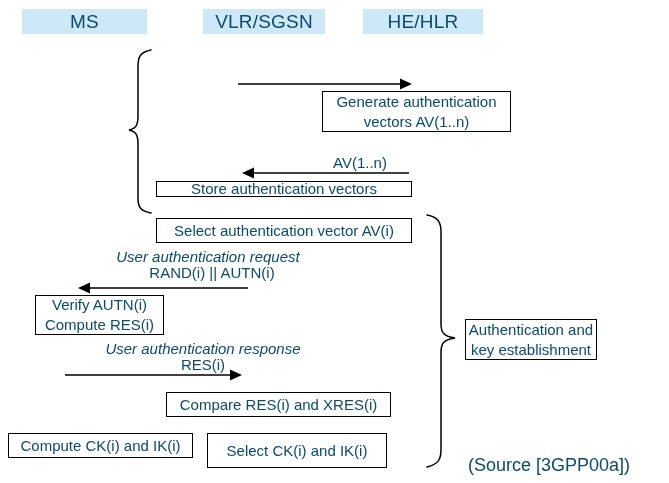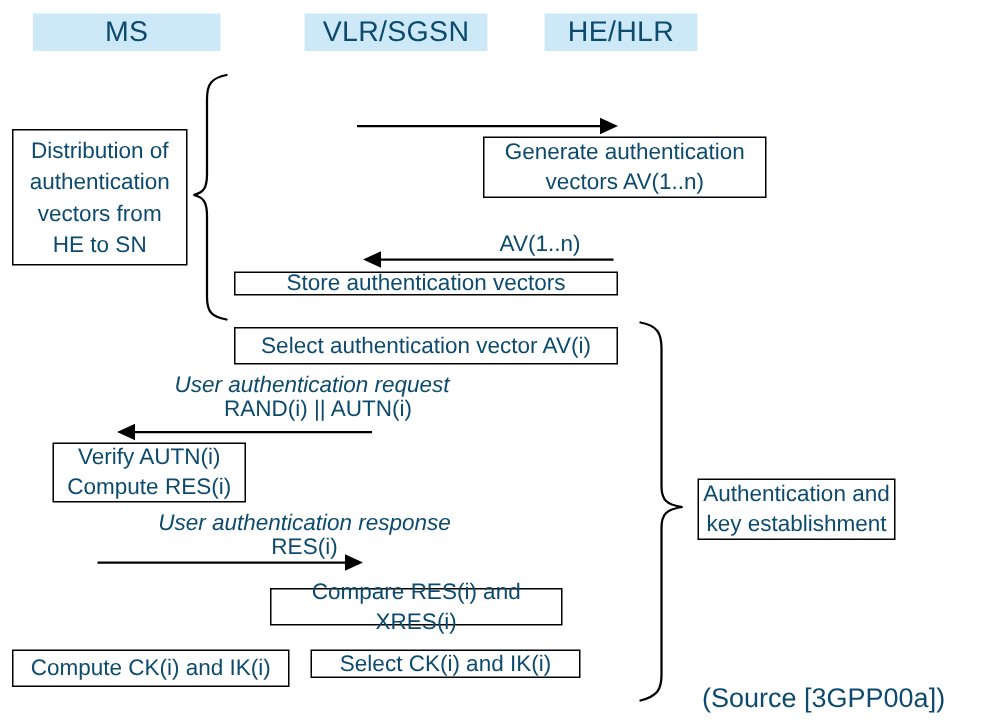--- a/index.html
+++ b/index.html
@@ -38,36 +38,32 @@
     font-size:18px;white-space:nowrap;
   }
 </style>
 </head>
 <body>
 
 <div class="canvas">
 
   <div class="actor" style="left: 22px; width: 125px; background-color: rgb(205, 233, 247);">MS</div>
   <div class="actor" style="left: 203px; width: 122px; background-color: rgb(205, 233, 247);">VLR/SGSN</div>
-  <div class="actor" style="left: 363px; width: 102px; background-color: rgb(205, 233, 247);">HE/HLR</div>
+  <div class="actor" style="left: 363px; width: 120px; background-color: rgb(205, 233, 247);">HE/HLR</div>
 
-  <div class="pbox annot-left" style="left:8px;top:86px;width:117px;height:91px">Distribution of
-authentication
-vectors from
-HE to SN</div>
 
   <div class="pbox" style="left:322px;top:91px;width:189px;height:41px">Generate authentication
 vectors AV(1..n)</div>
   <div class="pbox" style="left:156px;top:181px;width:256px;height:16px">Store authentication vectors</div>
   <div class="pbox" style="left:156px;top:218px;width:256px;height:25px">Select authentication vector AV(i)</div>
   <div class="pbox" style="left:35px;top:295px;width:129px;height:40px">Verify AUTN(i)
 Compute RES(i)</div>
-  <div class="pbox" style="left:180px;top:392px;width:195px;height:25px">Compare RES(i) and XRES(i)</div>
+  <div class="pbox" style="left:166px;top:392px;width:225px;height:25px">Compare RES(i) and XRES(i)</div>
   <div class="pbox" style="left:8px;top:433px;width:185px;height:25px">Compute CK(i) and IK(i)</div>
-  <div class="pbox" style="left:207px;top:433px;width:180px;height:19px">Select CK(i) and IK(i)</div>
+  <div class="pbox" style="left:207px;top:433px;width:180px;height:35px">Select CK(i) and IK(i)</div>
 
   <div class="pbox" style="left:465px;top:319px;width:132px;height:41px">Authentication and
 key establishment</div>
 
 
   <div class="msgsub" style="left:360px;top:155px">AV(1..n)</div>
 
   <div class="msglabel" style="left:208px;top:248px">User authentication request</div>
   <div class="msgsub" style="left:212px;top:265px">RAND(i) || AUTN(i)</div>
 

